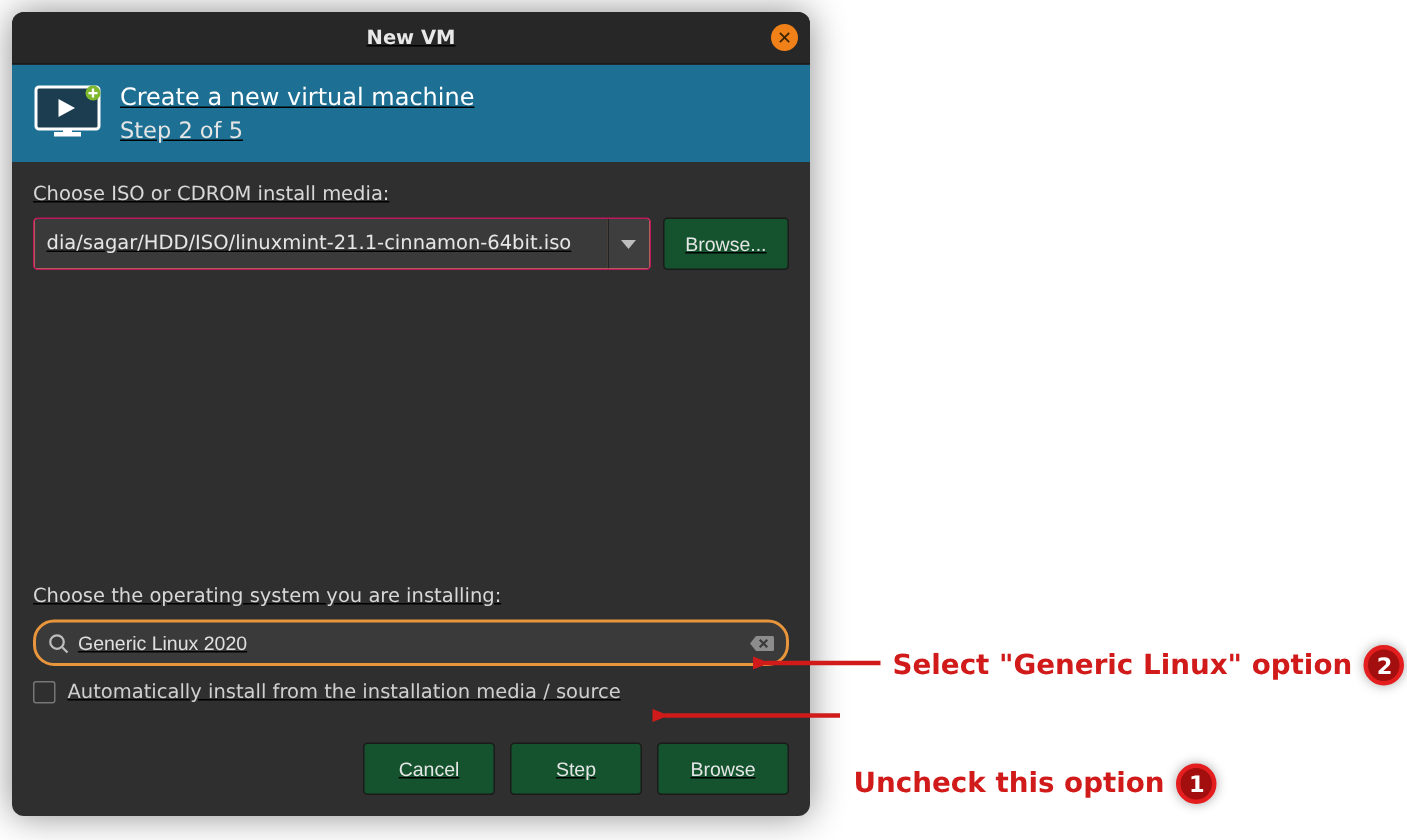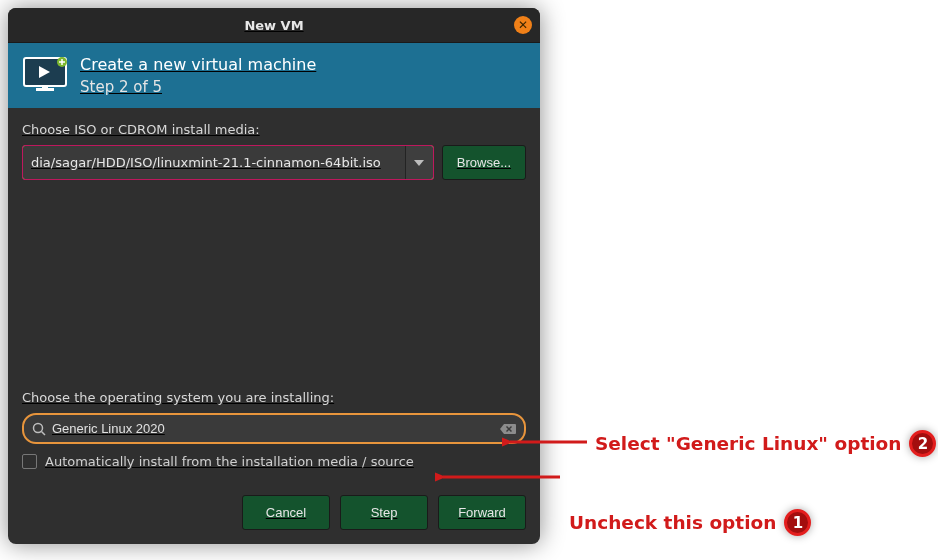--- a/index.html
+++ b/index.html
@@ -259,21 +259,21 @@
 
       <div class="chk-row">
         <div class="chk"></div>
         <div style="color:#d0d0d0;">Automatically install from the installation media / source</div>
       </div>
     </div>
 
     <div class="footer">
       <button class="btn">Cancel</button>
       <button class="btn">Step</button>
-      <button class="btn">Forward</button>
+      <button class="btn">Browse</button>
     </div>
 
   </div>
 </div>
 
 <svg class="arrow" style="left:502px; top:435px;" width="90" height="14">
   <defs>
     <marker id="ah2" markerWidth="10" markerHeight="8" refX="1" refY="4" orient="auto">
       <polygon points="10,0 0,4 10,8" fill="#d11b1b"></polygon>
     </marker>

